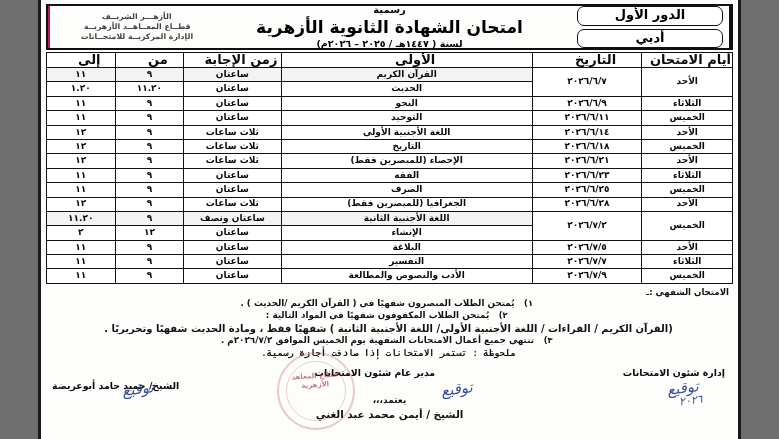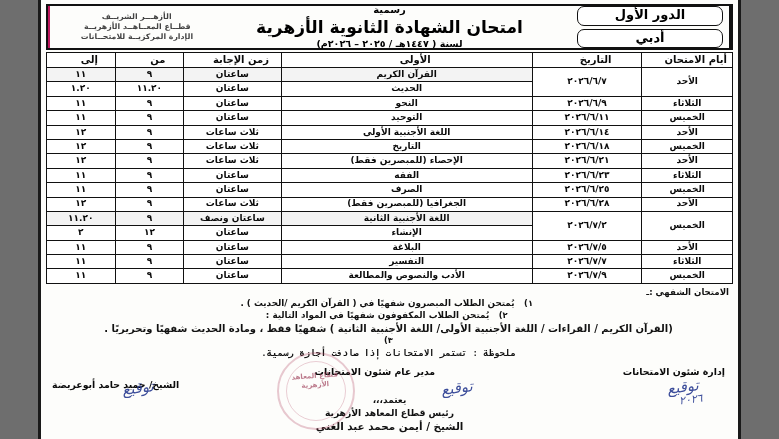--- a/index.html
+++ b/index.html
@@ -115,21 +115,21 @@
     font-weight: bold;
     color: #0b0b0b;
     height: 13.4px;
     padding: 0 1px;
     line-height: 1.05;
     overflow: hidden;
     white-space: nowrap;
   }
   table.sched th {
     height: 14px;
-    font-size: 10px;
+    font-size: 13px;
     padding-left: 18px;
   }
   td.sep-l, th.sep-l { border-right-width: 2.6px; }
   td.subj { font-size: 9px; }
   td.alt { background: #f3f3f3; }
 
   
   .notes {
     margin-top: 3px;
     padding: 0 4px 0 2px;
@@ -425,20 +425,21 @@
 
       <div class="n-row">
         <span class="n-num">٢)</span>
         <span class="n-txt">يُمتحن الطلاب المكفوفون شفهيًا في  المواد التالية :</span>
       </div>
 
       <div class="n-sub">(القرآن الكريم / القراءات / اللغة الأجنبية الأولى/ اللغة الأجنبية الثانية ) شفهيًا فقط ، ومادة الحديث شفهيًا وتحريريًا .</div>
 
       <div class="n-row">
         <span class="n-num">٣)</span>
+        <span class="n-txt">تنتهي جميع أعمال الامتحانات الشفهية يوم الخميس الموافق   ٢٠٢٦/٧/٢م .</span>
       </div>
 
       <div class="n-note">ملحوظة :  تستمر الامتحانات إذا صادفت أجازة رسمية.</div>
     </div>
 
     <div class="sigs">
 
       <div class="sig-col right">
         <div class="sig-ttl">إدارة شئون الامتحانات</div>
         <div class="ink" style="top:12px; right:26px;">توقيع</div>
@@ -452,21 +453,20 @@
 
       <div class="sig-col left">
         <div class="sig-name">الشيخ/ حميد حامد أبوعريضة</div>
         <div class="ink" style="top:13px; left:70px;">توقيع</div>
       </div>
 
     </div>
 
     <div class="approve">
       <div class="ap1">يعتمد،،،</div>
-      <div class="ap2">رئيس قطاع المعاهد الأزهرية</div>
       <div class="ap3">الشيخ / أيمن محمد عبد الغني</div>
     </div>
 
     <div class="stamp"></div>
     <div class="stamp-txt">قطاع المعاهد الأزهرية</div>
 
   </div>
 </div>
 
 </body></html>

